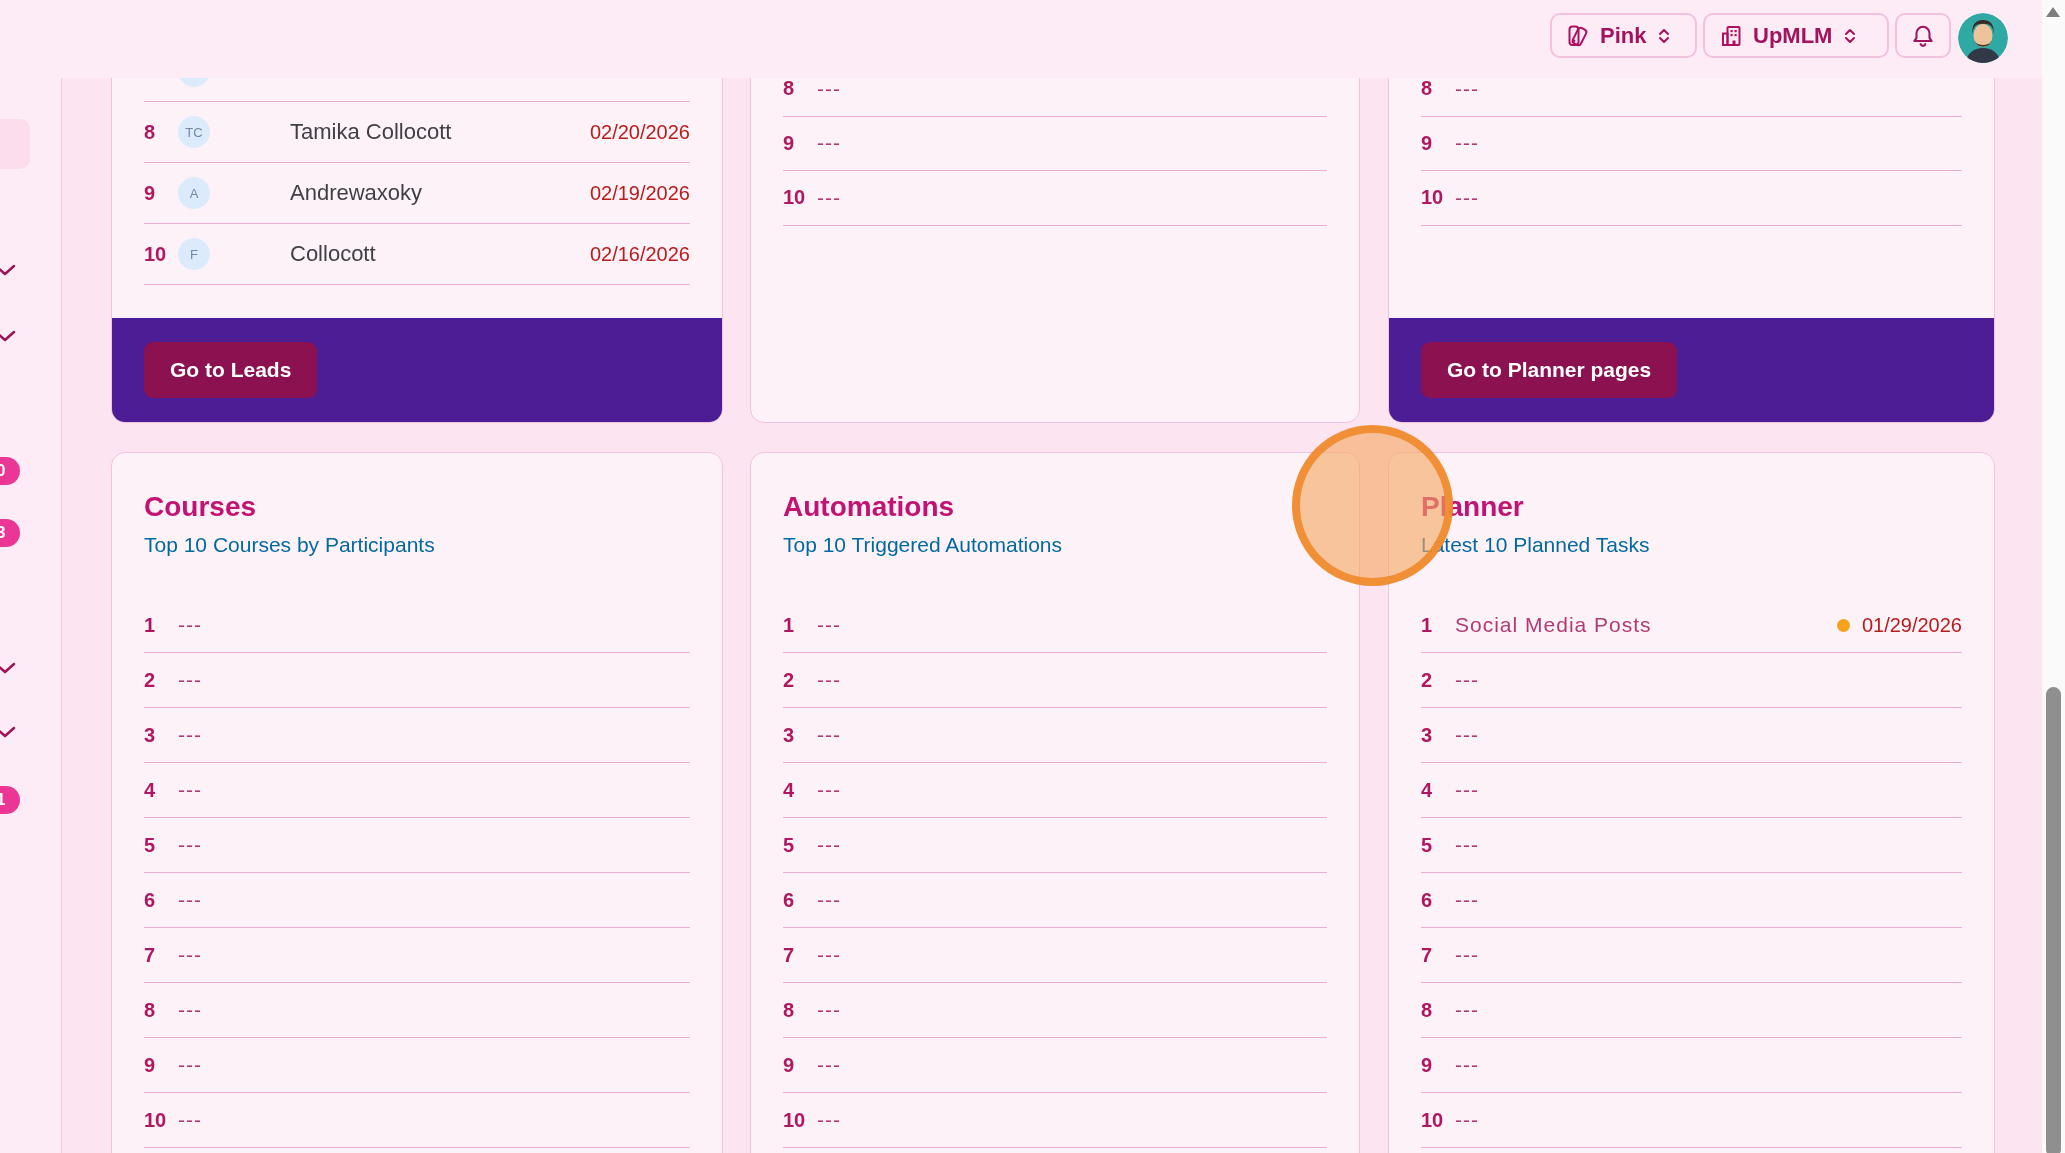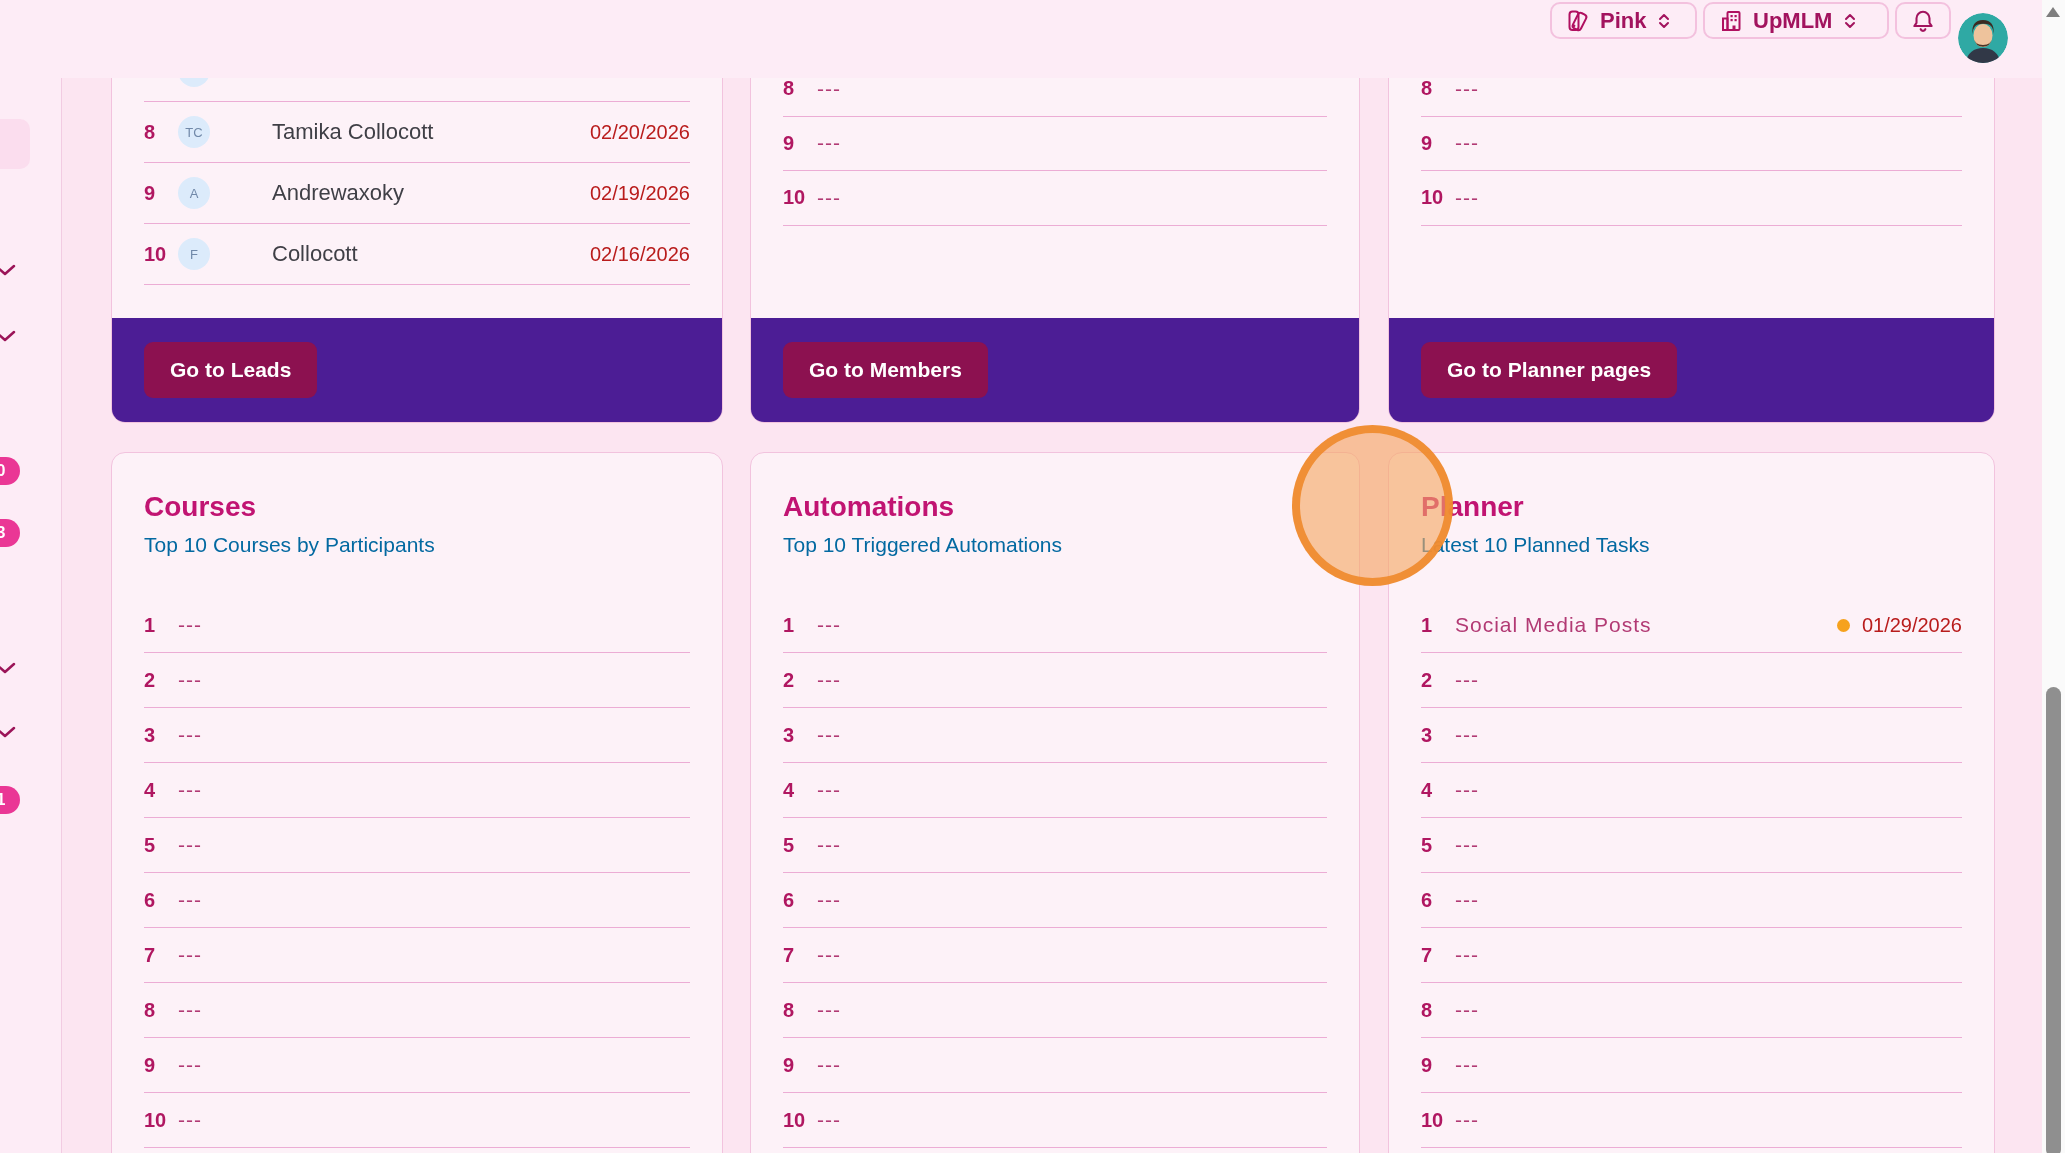--- a/index.html
+++ b/index.html
@@ -4,21 +4,21 @@
 <style>
   * { margin:0; padding:0; box-sizing:border-box; }
   html,body { background:#f3e6ee; }
   .page {
     position:relative; width:2065px; height:1153px; overflow:hidden;
     background:#fce5f1; font-family:"Liberation Sans", sans-serif;
   }
   
   .topbar { position:absolute; left:0; top:0; width:2042px; height:78px; background:#fdecf6; z-index:40; }
   .hbtn {
-    position:absolute; top:2px; height:37px; display:flex; align-items:center; gap:10px;
+    position:absolute; top:13px; height:45px; display:flex; align-items:center; gap:10px;
     padding:0 14px; border:2px solid #f3c1de; border-radius:10px; color:#a2135e;
     font-size:22px; font-weight:bold; background:transparent; cursor:pointer;
   }
   .hbtn svg { flex:none; }
   .theme-btn { left:1550px; width:147px; }
   .org-btn   { left:1703px; width:186px; }
   .bell-btn  { left:1895px; width:56px; justify-content:center; padding:0; }
   .avatar { position:absolute; left:1958px; top:13px; width:50px; height:50px; border-radius:50%; overflow:hidden; cursor:pointer; }
   
   .sidebar { position:absolute; left:0; top:0; width:62px; height:1153px; background:#fdecf6; border-right:1px solid #f2cbe2; z-index:10; }
@@ -43,21 +43,21 @@
   #c-leads .rows { top:140px; }
   #c-members .rows, #c-landing .rows { top:161px; }
   .row2 .rows { top:145px; }
   .row { display:flex; align-items:center; border-bottom:1px solid #ecadd5; }
   #c-leads .row { height:61px; }
   #c-members .row, #c-landing .row { height:54.5px; }
   .row2 .row { height:55px; }
   .rank { width:34px; flex:none; font-size:20px; font-weight:bold; color:#b01761; }
   .avatar-sm {
     width:32px; height:32px; border-radius:50%; background:#dcebfb; color:#7189a9;
-    font-size:13px; display:flex; align-items:center; justify-content:center; margin-right:14px; flex:none;
+    font-size:13px; display:flex; align-items:center; justify-content:center; margin-right:32px; flex:none;
   }
   .val { font-size:21px; color:#b23a74; letter-spacing:1px; white-space:nowrap; }
   .val.dark { color:#3f3f46; letter-spacing:0; font-size:22px;margin-left:48px; }
   .rgroup { margin-left:auto; display:flex; align-items:center; gap:12px; }
   .date { font-size:20px; color:#b91c1c; white-space:nowrap; }
   .dot { width:13px; height:13px; border-radius:50%; background:#f6a21e; flex:none; }
   .footer { position:absolute; left:0; right:0; bottom:0; height:104px; background:#4c1d95; }
   .go-btn {
     position:absolute; left:32px; top:24px; height:56px; padding:0 26px;
     background:#8c1150; color:#fff; font-size:21px; font-weight:bold;
@@ -150,23 +150,20 @@
         </div>
         <div class="row">
           <span class="rank">9</span>
           <span class="val">---</span>
         </div>
         <div class="row">
           <span class="rank">10</span>
           <span class="val">---</span>
         </div>
       </div>
-    <div class="footer">
-      <button class="go-btn">Go to Members</button>
-    </div>
   </div>
 
   <div class="card row1" id="c-landing">
     <div class="rows">
         <div class="row">
           <span class="rank">8</span>
           <span class="val">---</span>
         </div>
         <div class="row">
           <span class="rank">9</span>

